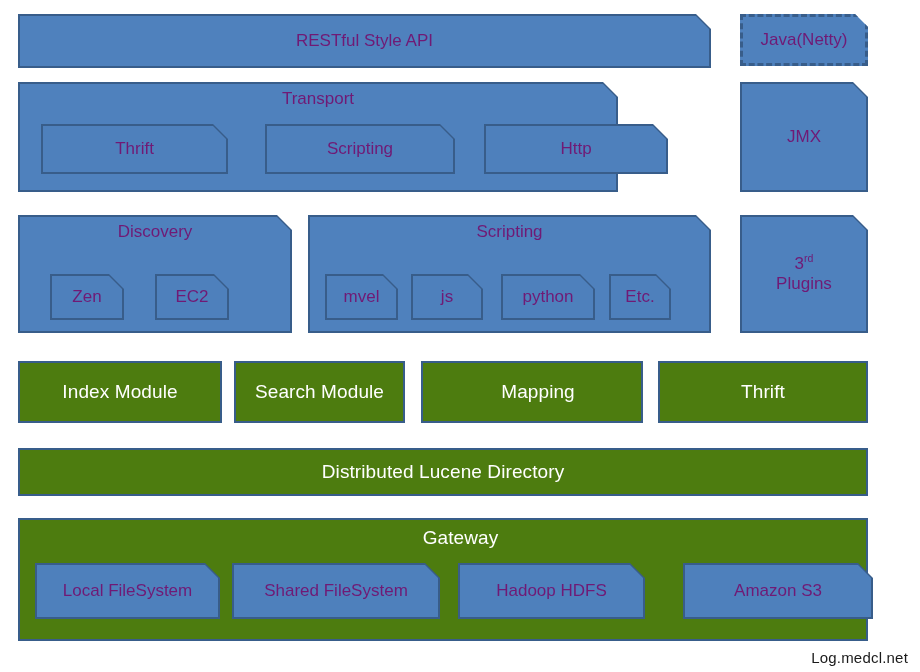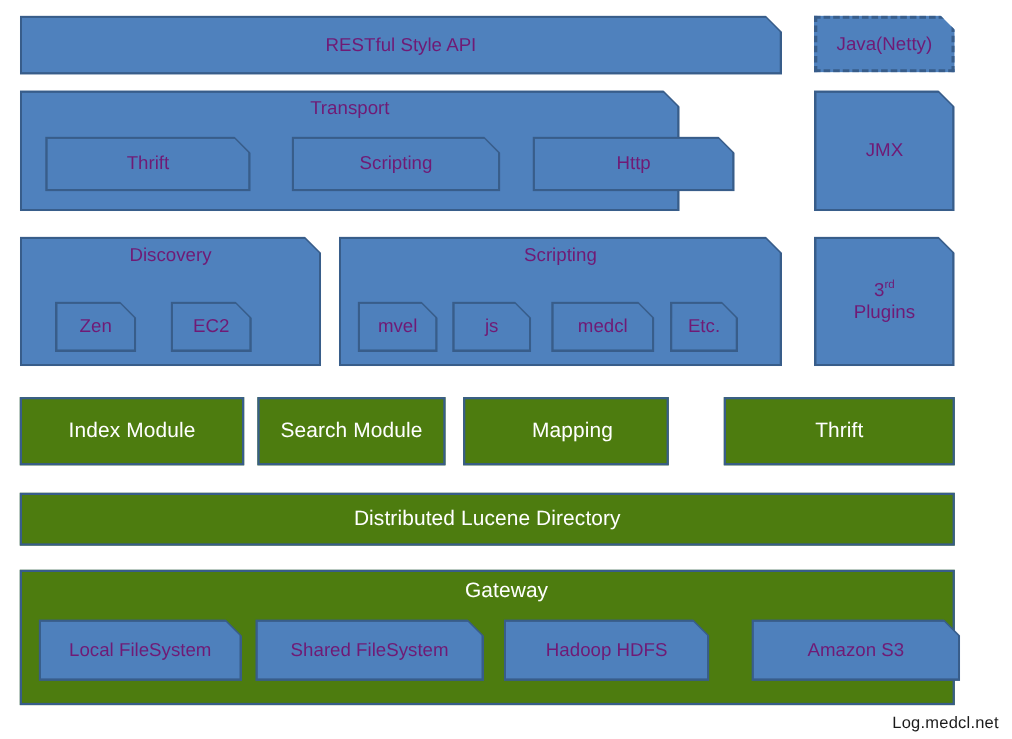--- a/index.html
+++ b/index.html
@@ -177,21 +177,21 @@
     <div class="cut-label">mvel</div>
   </div>
   <div class="cut-wrap sub" style="left:411px; top:274px; width:72px; height:46px;">
     <div class="cut-outer"></div>
     <div class="cut-inner"></div>
     <div class="cut-label">js</div>
   </div>
   <div class="cut-wrap sub" style="left:501px; top:274px; width:94px; height:46px;">
     <div class="cut-outer"></div>
     <div class="cut-inner"></div>
-    <div class="cut-label">medcl</div>
+    <div class="cut-label">python</div>
   </div>
   <div class="cut-wrap sub" style="left:609px; top:274px; width:62px; height:46px;">
     <div class="cut-outer"></div>
     <div class="cut-inner"></div>
     <div class="cut-label">Etc.</div>
   </div>
 
   <div class="cut-wrap" style="left:740px; top:215px; width:128px; height:118px;">
     <div class="cut-outer"></div>
     <div class="cut-inner"></div>
@@ -202,21 +202,21 @@
       </span>
     </div>
   </div>
 
   <div class="box" style="left:18px; top:361px; width:204px; height:62px;">
     <span>Index Module</span>
   </div>
   <div class="box" style="left:234px; top:361px; width:171px; height:62px;">
     <span>Search Module</span>
   </div>
-  <div class="box" style="left:421px; top:361px; width:187px; height:62px;padding-left:12px;">
+  <div class="box" style="left:421px; top:361px; width:222px; height:62px;padding-left:12px;">
     <span>Mapping</span>
   </div>
   <div class="box" style="left:658px; top:361px; width:210px; height:62px;">
     <span>Thrift</span>
   </div>
 
   <div class="box" style="left:18px; top:448px; width:850px; height:48px;">
     <span>Distributed Lucene Directory</span>
   </div>
 

